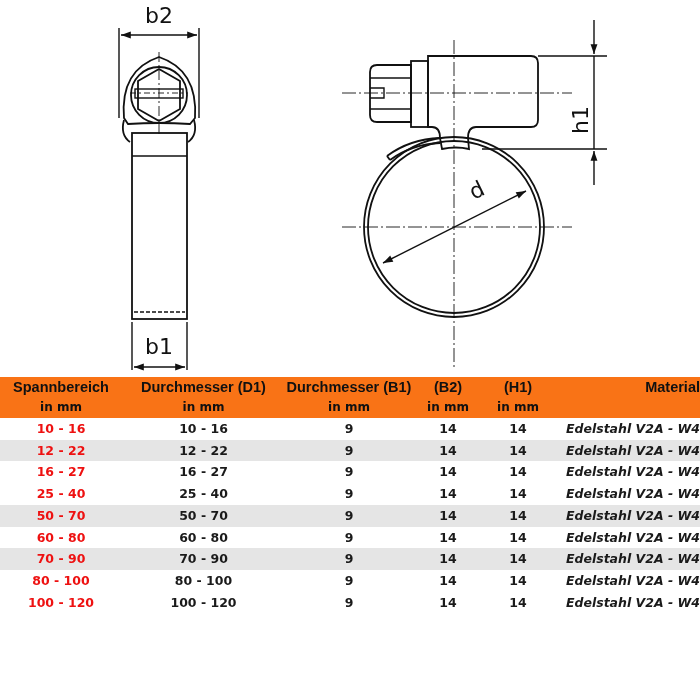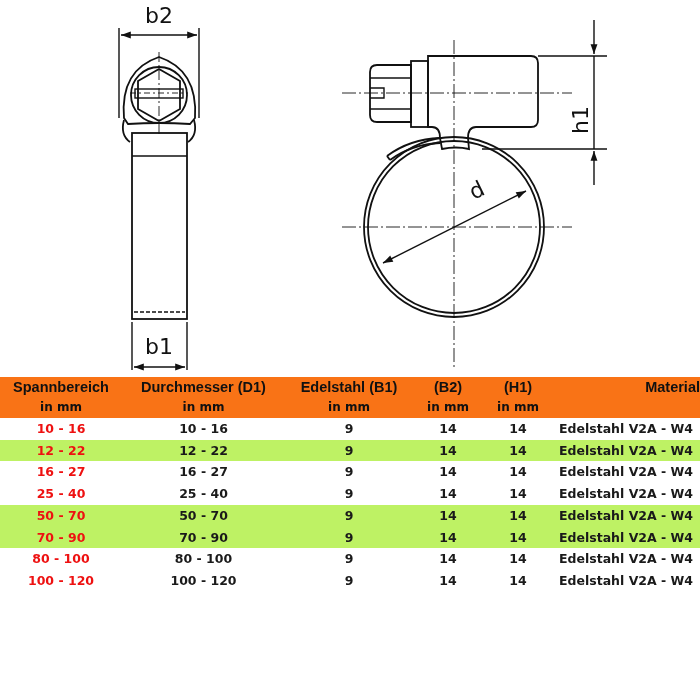--- a/index.html
+++ b/index.html
@@ -5,23 +5,23 @@
   html, body { margin:0; padding:0; background:#ffffff; }
   body { width:700px; height:700px; position:relative; overflow:hidden; font-family:"Liberation Sans", sans-serif; }
   .drawing { position:absolute; left:12px; top:0; width:700px; height:375px; }
   .drawing svg { position:absolute; left:0; top:0; }
   .dimlabel { font-family:"DejaVu Sans", sans-serif; font-size:22px; fill:#111; }
   table.spec { position:absolute; left:0; top:377px; width:700px; border-collapse:collapse; table-layout:fixed; }
   table.spec td, table.spec th { padding:0; text-align:center; font-weight:bold; white-space:nowrap; overflow:hidden; }
   table.spec th { font-family:"Liberation Sans", sans-serif; font-size:14.5px; color:#111; background:#f97316; height:20px; line-height:20px; }
   table.spec tr.sub th { font-family:"DejaVu Sans", sans-serif; font-size:12px; font-weight:bold; height:21px; line-height:21px; }
   table.spec td { font-family:"DejaVu Sans", sans-serif; font-size:12.5px; height:21.7px; line-height:21.7px; color:#1a1a1a; }
-  table.spec tr.alt td { background:#bef264; }
+  table.spec tr.alt td { background:#e5e5e5; }
   table.spec td.red { color:#ee1111; }
-  table.spec td.mat { text-align:left; padding-left:6px; }
+  table.spec td.mat { text-align:right; padding-left:6px;font-style:italic; }
   table.spec th.mat { text-align:right; }
 </style>
 </head>
 <body>
 
 <div class="drawing">
   <svg width="700" height="375" viewBox="0 0 700 375">
     <defs>
       <marker id="arr" viewBox="0 0 10 10" refX="10" refY="5" markerWidth="9" markerHeight="7" orient="auto-start-reverse">
         <path d="M0,1.5 L10,5 L0,8.5 z" fill="#111"></path>
@@ -103,21 +103,21 @@
       <col style="width:163px">
       <col style="width:128px">
       <col style="width:70px">
       <col style="width:70px">
       <col style="width:147px">
   </colgroup>
   <thead>
     <tr>
       <th>Spannbereich</th>
       <th>Durchmesser (D1)</th>
-      <th>Edelstahl (B1)</th>
+      <th>Durchmesser (B1)</th>
       <th>(B2)</th>
       <th>(H1)</th>
       <th class="mat">Material</th>
     </tr>
     <tr class="sub">
       <th>in mm</th>
       <th>in mm</th>
       <th>in mm</th>
       <th>in mm</th>
       <th>in mm</th>
@@ -158,20 +158,28 @@
         <td class="mat">Edelstahl V2A - W4</td>
       </tr>
       <tr class="alt">
         <td class="red">50 - 70</td>
         <td>50 - 70</td>
         <td>9</td>
         <td>14</td>
         <td>14</td>
         <td class="mat">Edelstahl V2A - W4</td>
       </tr>
+      <tr>
+        <td class="red">60 - 80</td>
+        <td>60 - 80</td>
+        <td>9</td>
+        <td>14</td>
+        <td>14</td>
+        <td class="mat">Edelstahl V2A - W4</td>
+      </tr>
       <tr class="alt">
         <td class="red">70 - 90</td>
         <td>70 - 90</td>
         <td>9</td>
         <td>14</td>
         <td>14</td>
         <td class="mat">Edelstahl V2A - W4</td>
       </tr>
       <tr>
         <td class="red">80 - 100</td>

